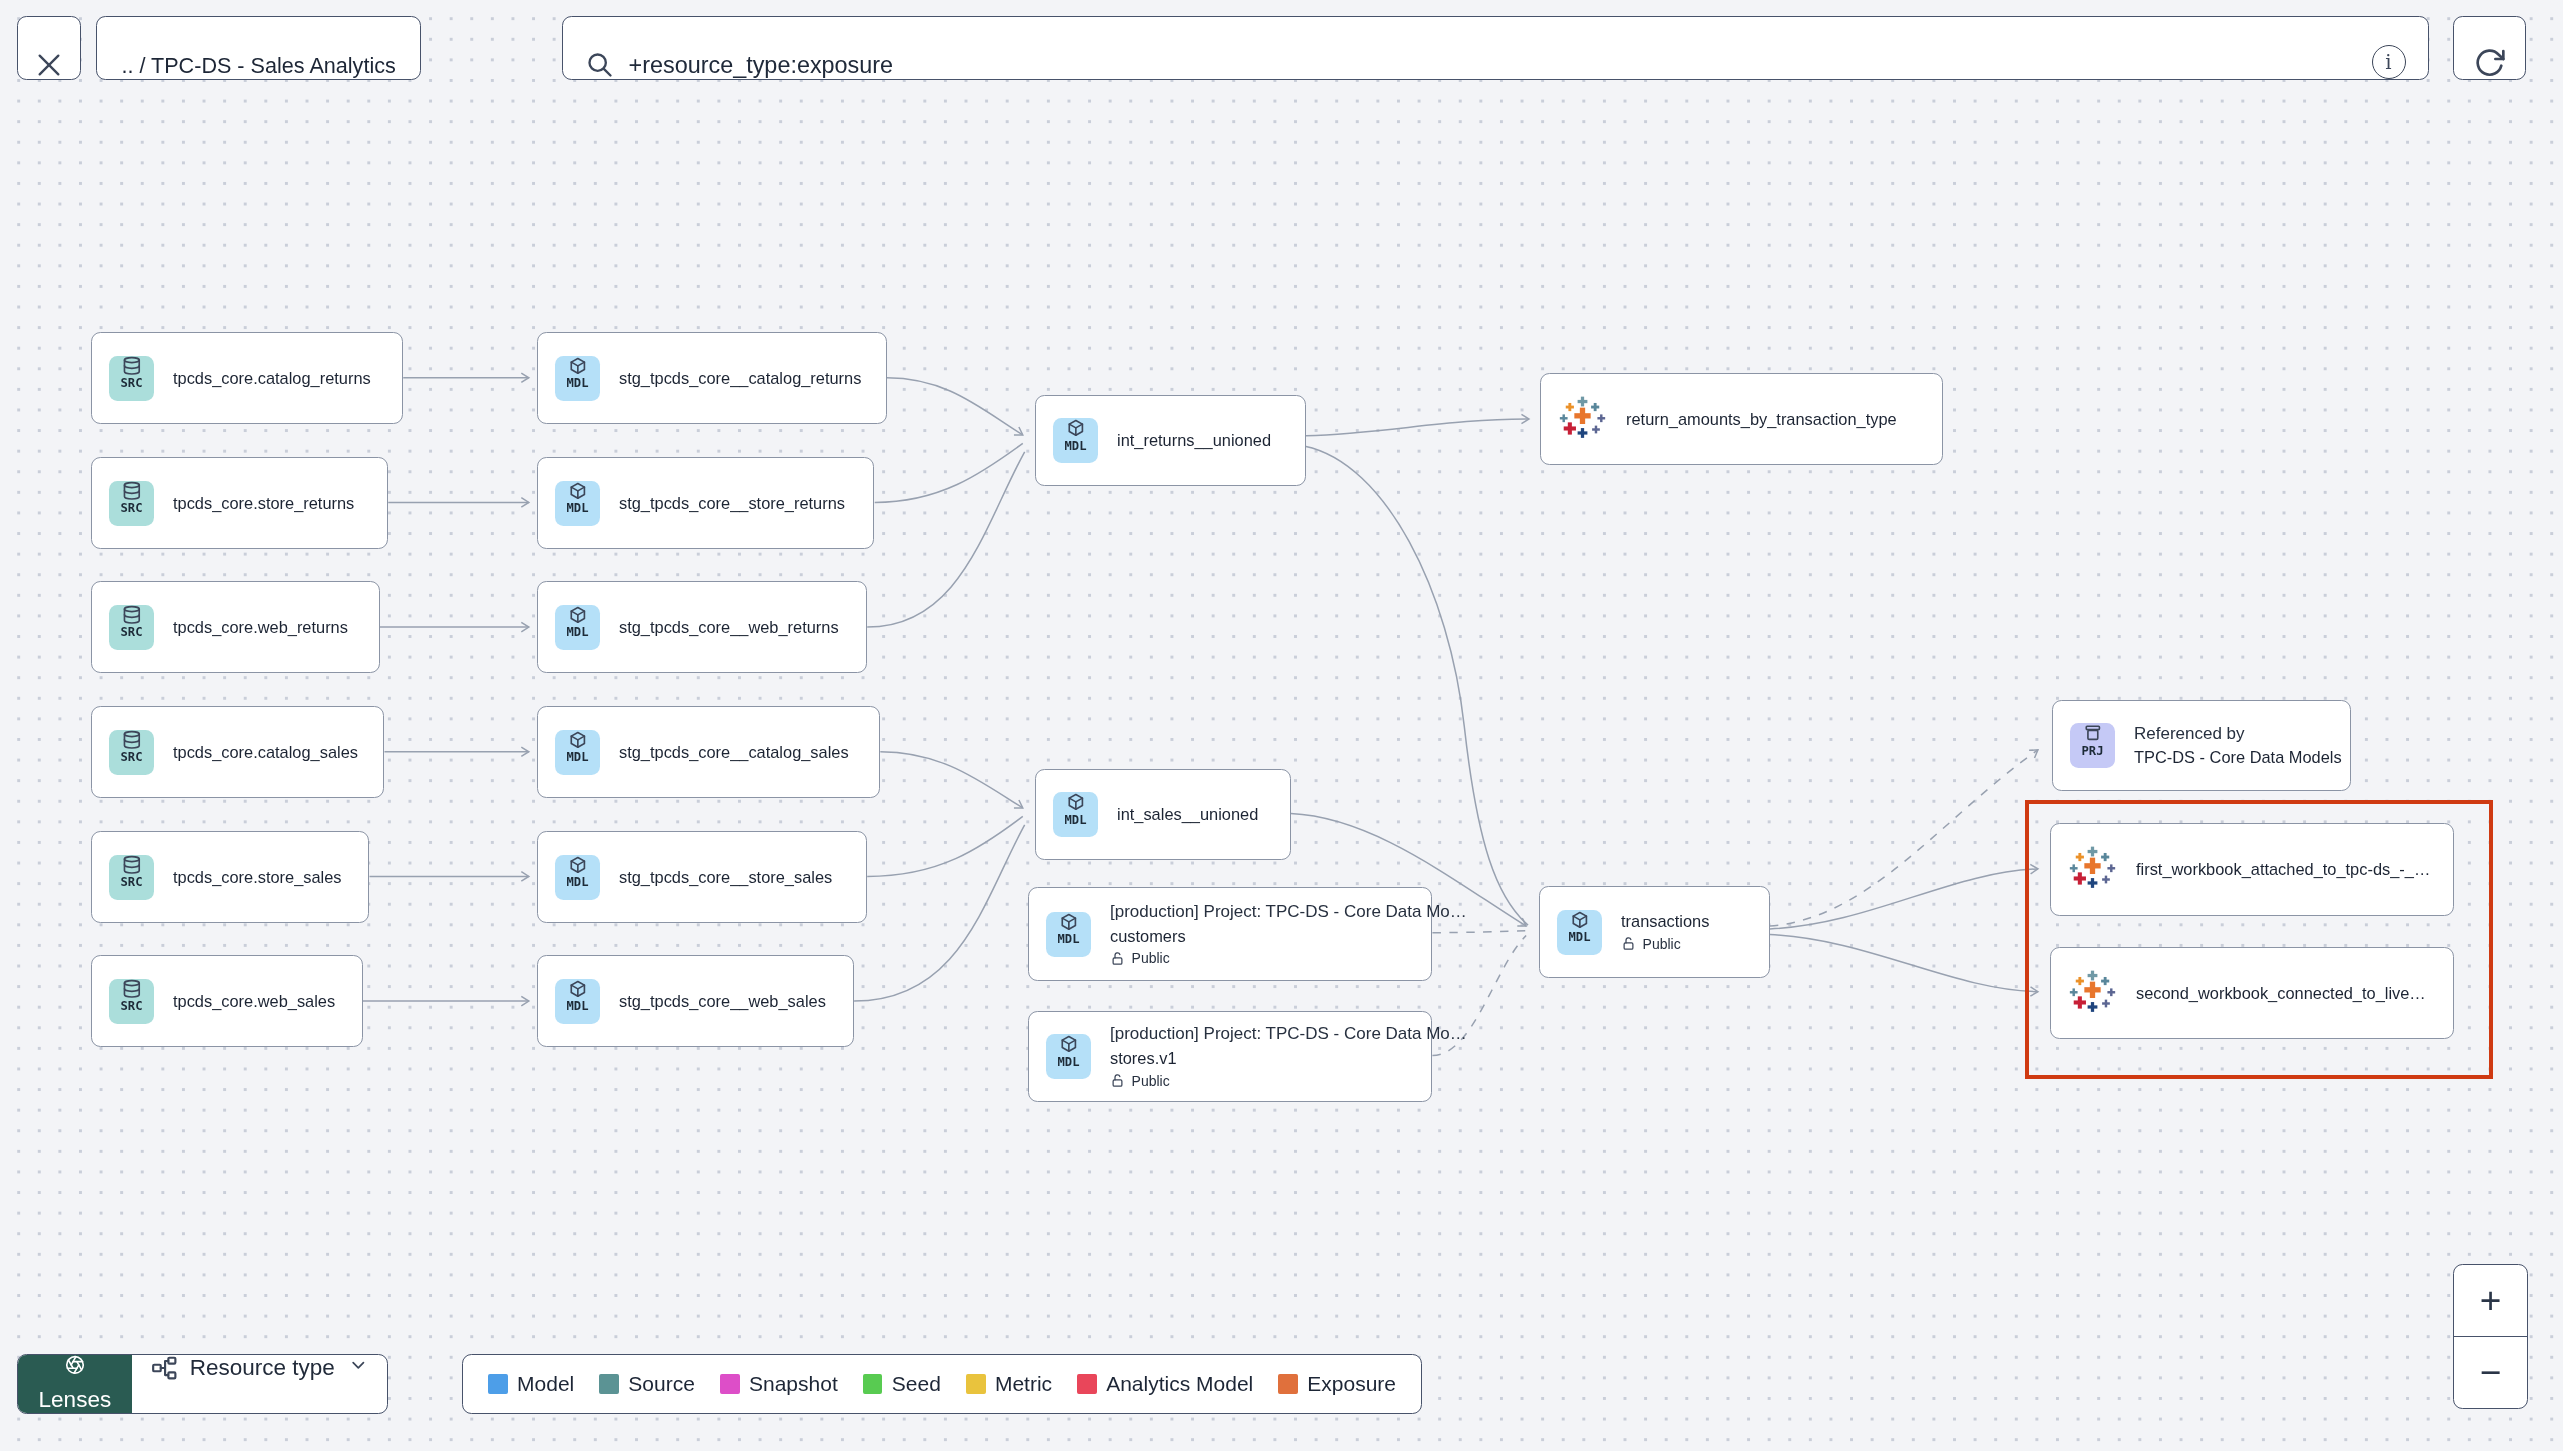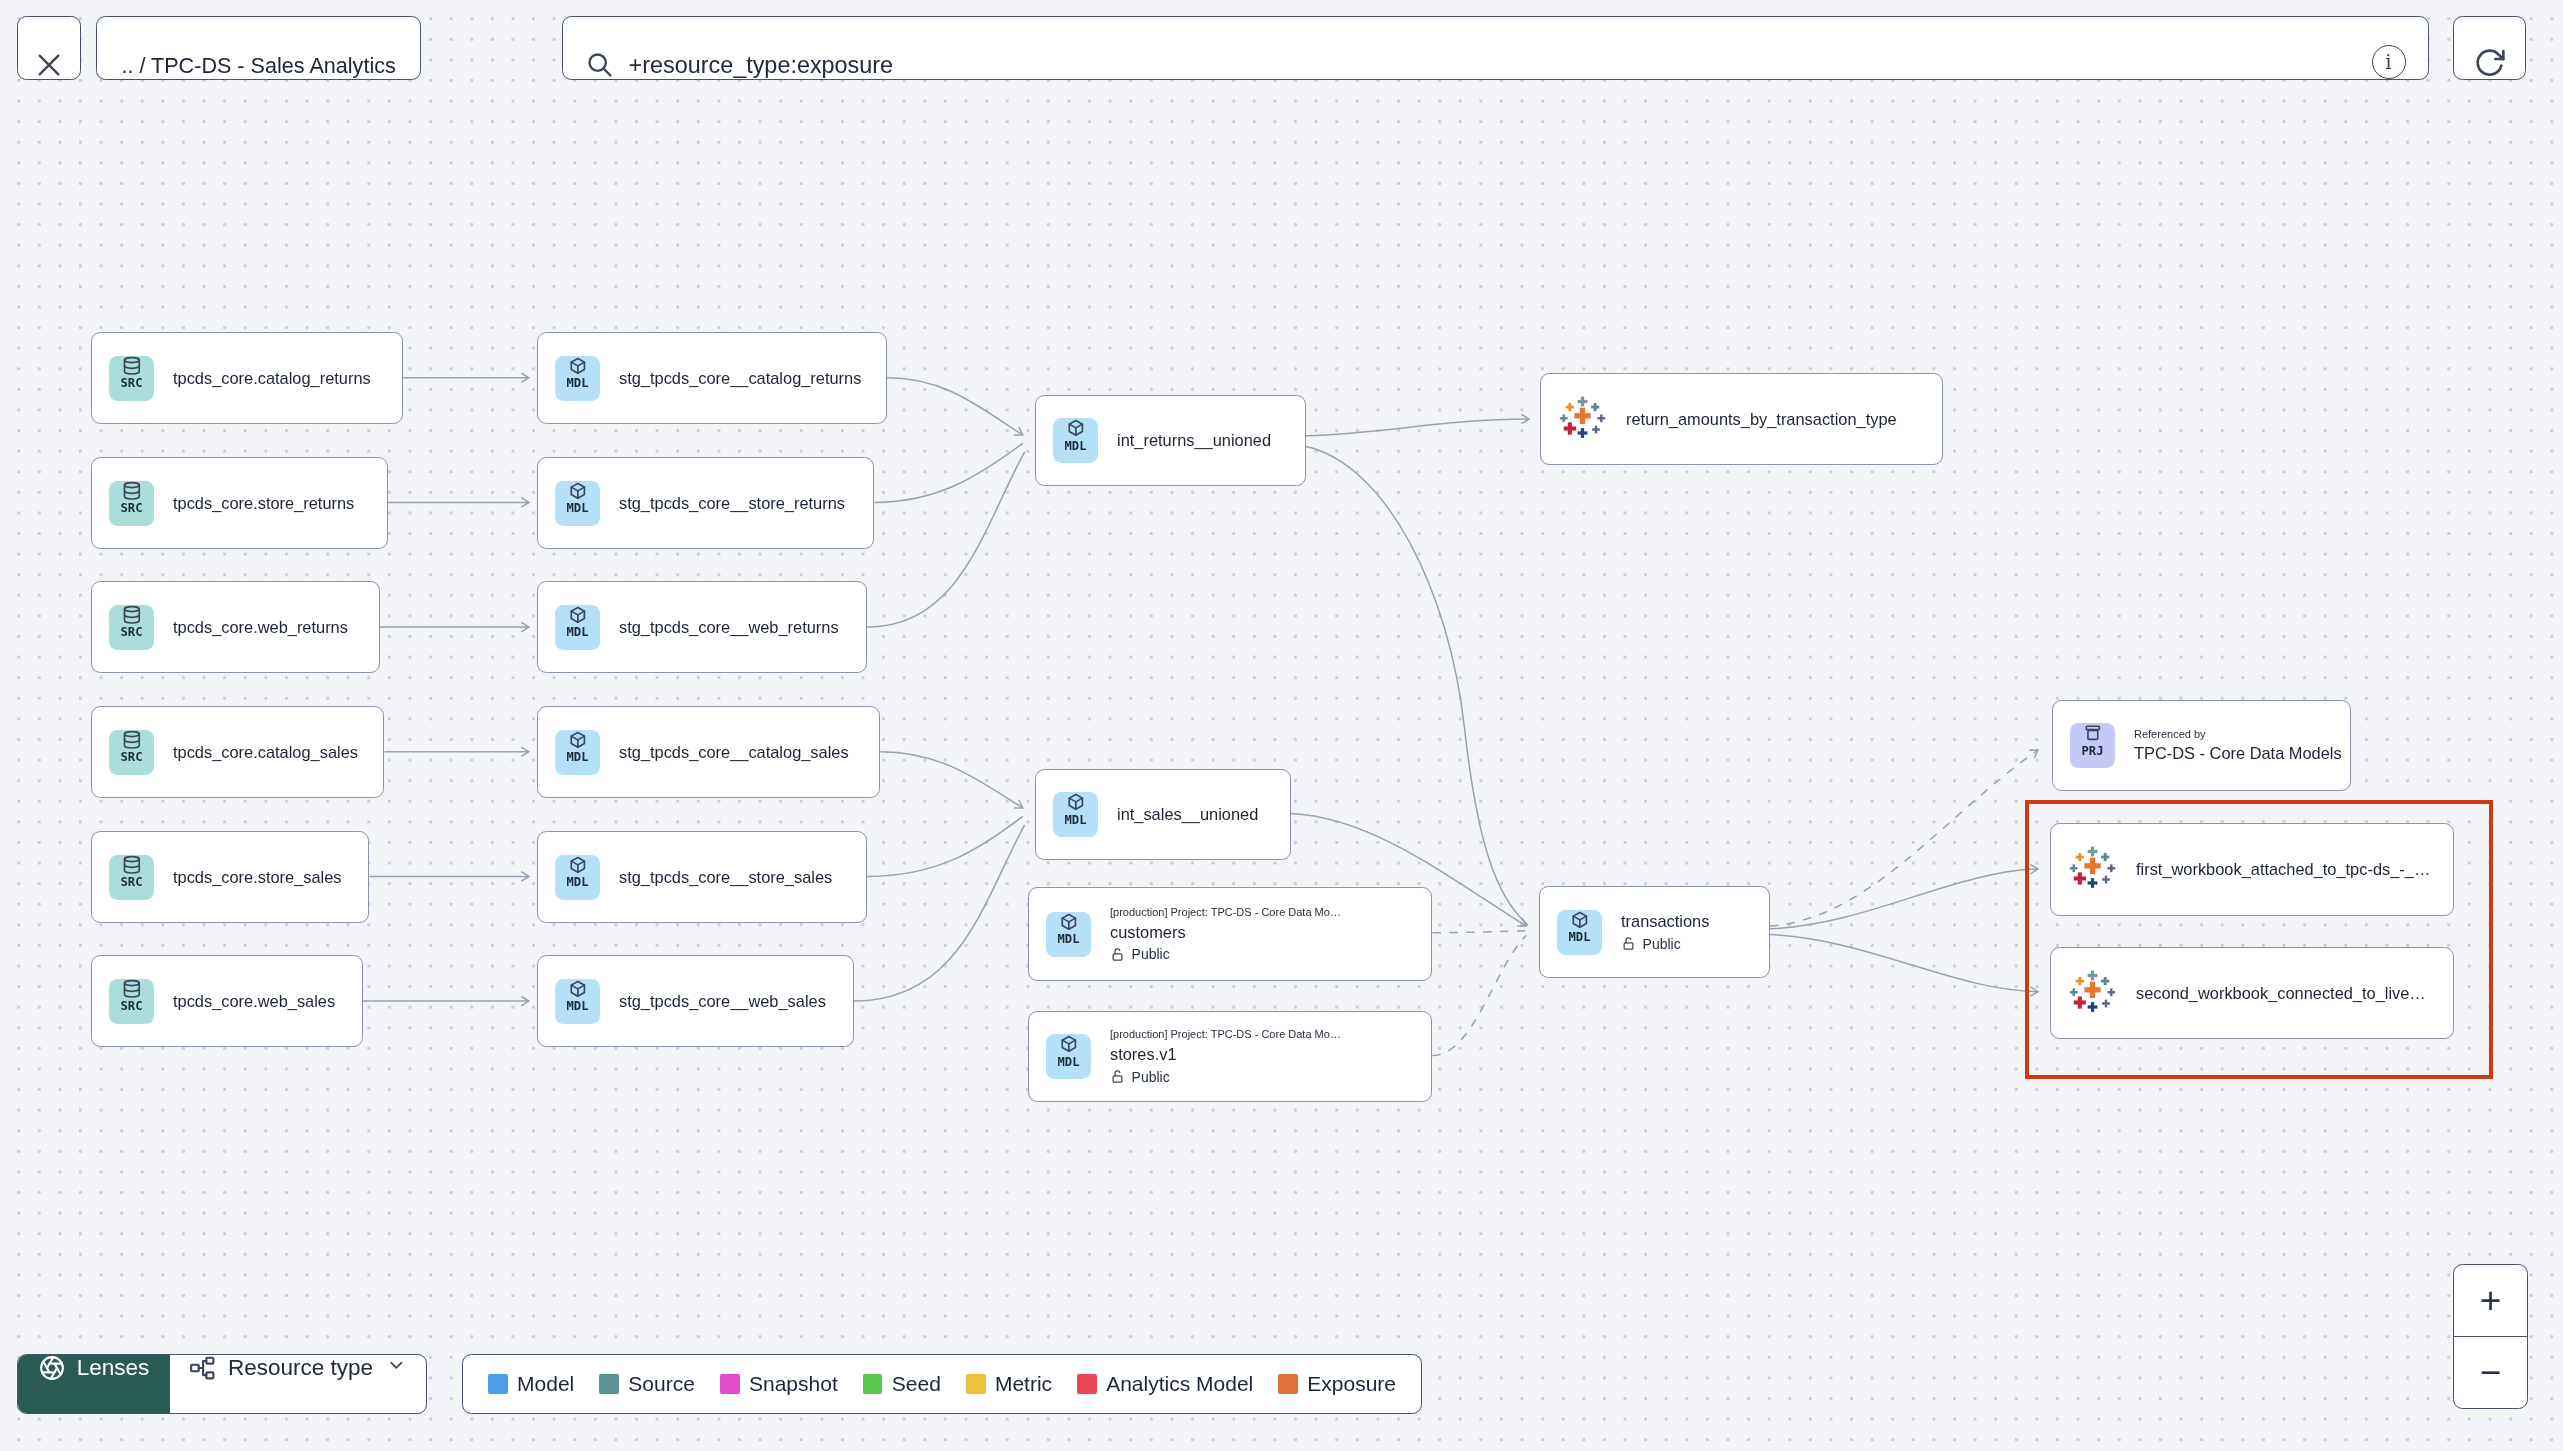--- a/index.html
+++ b/index.html
@@ -28,31 +28,31 @@
   .badge{width:45px;height:45px;border-radius:8.4px;display:flex;flex-direction:column;
          align-items:center;justify-content:flex-start;flex:none;}
   .badge svg{width:19.7px;height:19.7px;}
   .btxt{font-family:"DejaVu Sans Mono",monospace;font-size:12.2px;font-weight:700;
         line-height:1;margin-top:1.9px;color:#1d2b38;}
   .badge.src{background:#abdedb;}
   .badge.mdl{background:#b5e0f8;}
   .badge.prj{background:#c5c9f6;}
   .nlabel{font-size:16.4px;white-space:nowrap;color:#1c2433;}
   .ncol{display:flex;flex-direction:column;gap:4.7px;}
-  .nsub{font-size:11px;color:#27303f;white-space:nowrap;}
+  .nsub{font-size:17px;color:#27303f;white-space:nowrap;}
   .vis{display:flex;align-items:center;gap:6.6px;font-size:14px;color:#27303f;}
   .tbl-icon{width:49px;height:49px;flex:none;}
   .edges{position:absolute;left:0;top:0;z-index:1;}
   .hlbox{position:absolute;left:2025px;top:800px;width:468px;height:279px;
          border:4.7px solid #cf3a12;box-sizing:border-box;z-index:2;}
   
   .lenses-group{position:absolute;left:17px;top:1354px;height:58px;display:flex;align-items:stretch;
                 border:1.9px solid #47526a;border-radius:9.4px;overflow:hidden;background:#fff;z-index:5;}
-  .lenses-seg{background:#2a5b52;color:#fff;display:flex;gap:12.2px;
-              padding:0 20.6px;font-size:22.5px;cursor:pointer;}
+  .lenses-seg{background:#2a5b52;color:#fff;display:flex;align-items:center;gap:12.2px;
+              padding:0 20.6px;font-size:22.5px;cursor:pointer;flex-direction:column;}
   .rt-seg{display:flex;align-items:flex-start;gap:13px;padding:0 19px;font-size:22.5px;color:#222b3a;cursor:pointer;}
   .legend{position:absolute;left:462px;top:1354px;height:58px;border:1.9px solid #47526a;border-radius:9.4px;
           background:#fff;display:flex;align-items:center;gap:25px;padding:0 25px;font-size:21px;z-index:5;}
   .lg-item{display:flex;align-items:center;gap:9.4px;}
   .lg-sw{width:19.7px;height:19.7px;border-radius:1.9px;flex:none;}
   .zoomctl{position:absolute;left:2453px;top:1264px;width:75px;border:1.9px solid #47526a;
            border-radius:9.4px;background:#fff;overflow:hidden;box-sizing:border-box;z-index:5;}
   .zbtn{height:71px;display:flex;align-items:center;justify-content:center;
         font-size:37px;color:#2a3547;cursor:pointer;}
   .zbtn.sep{border-top:1.9px solid #47526a;}

